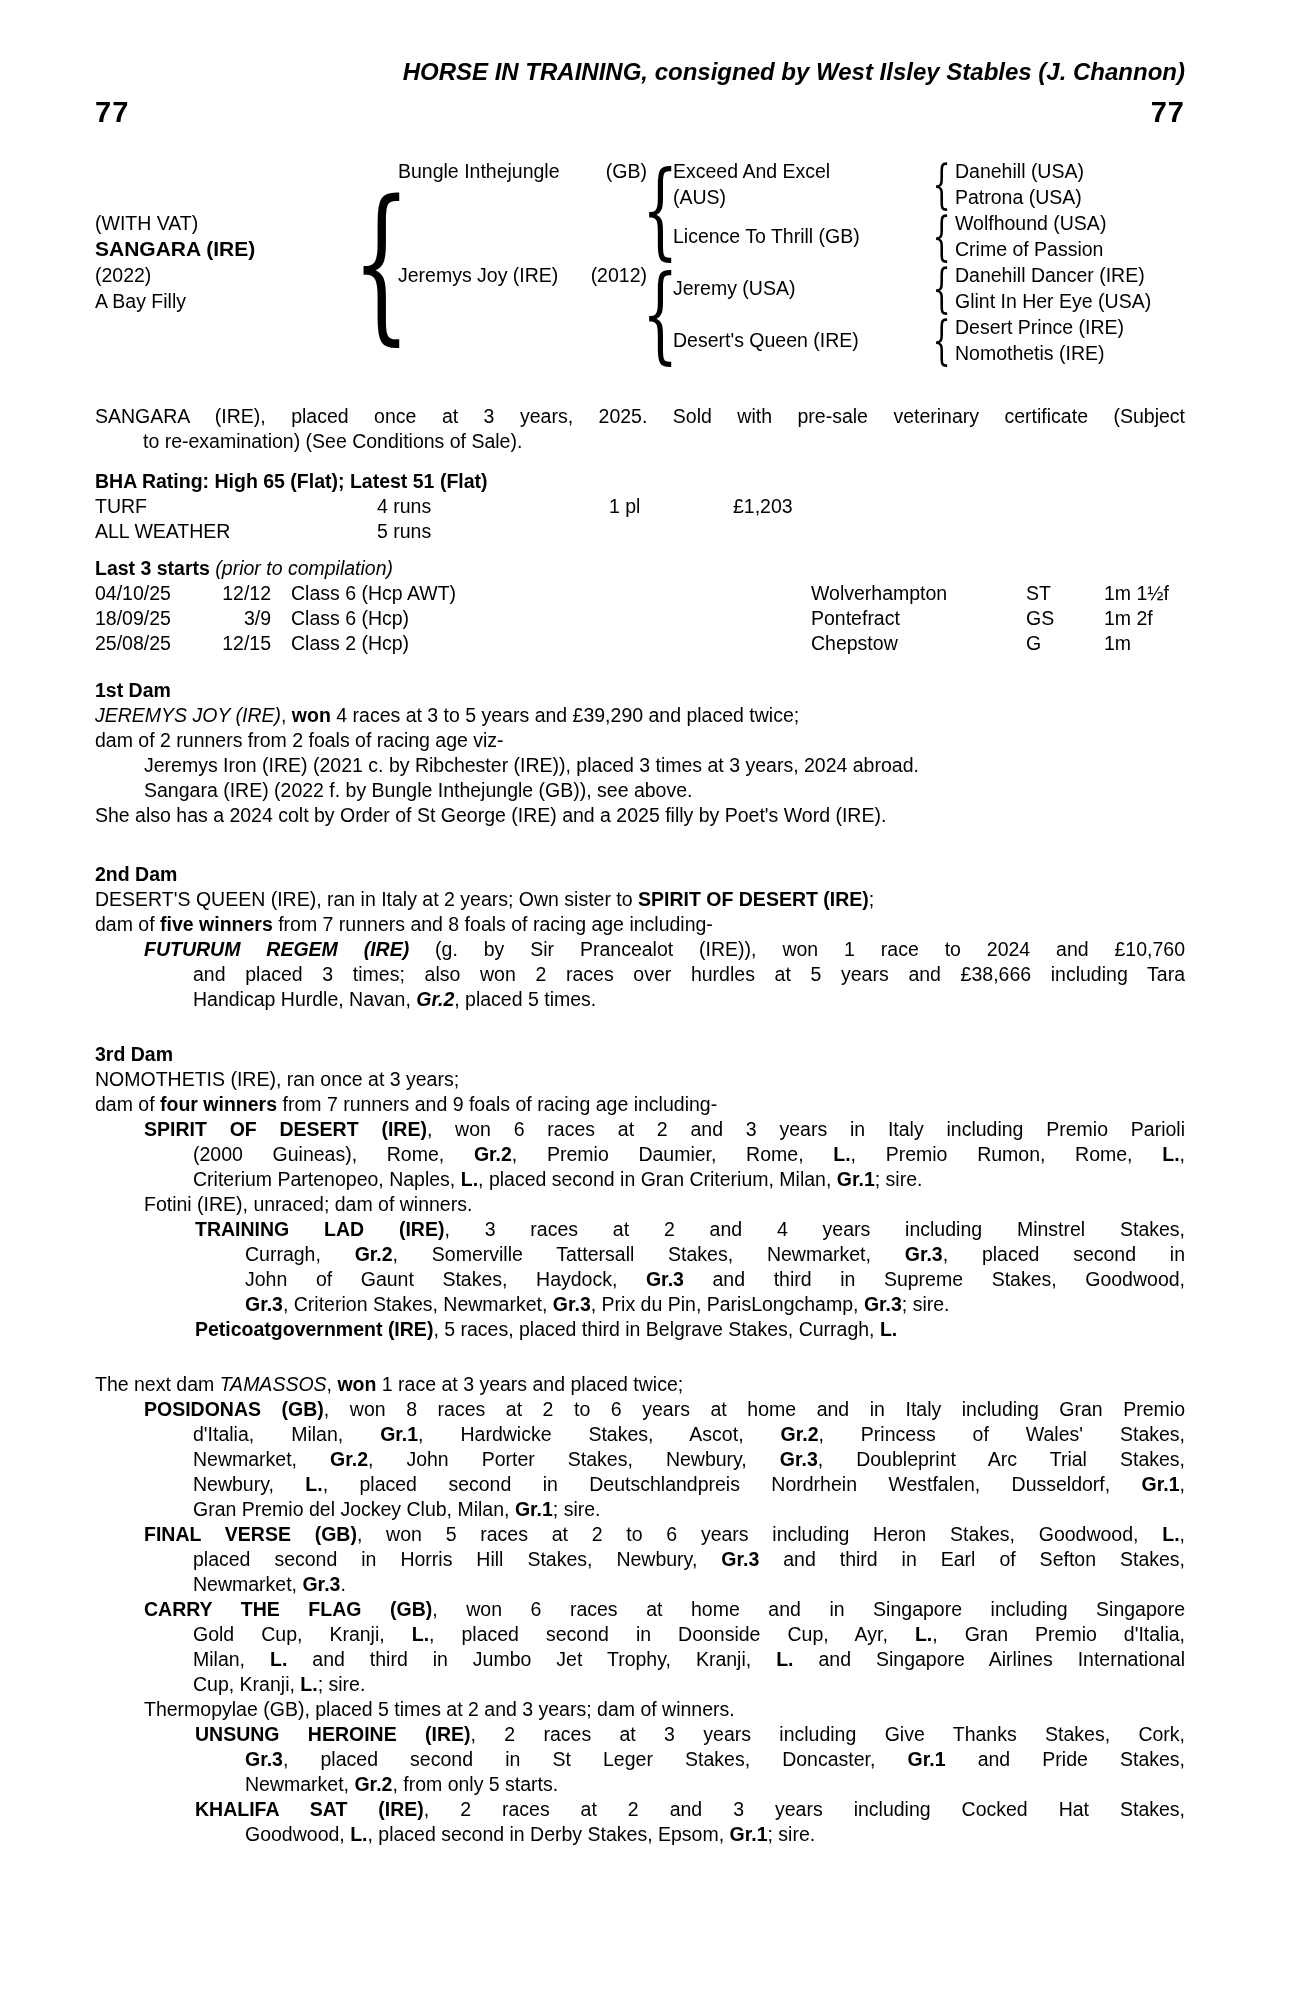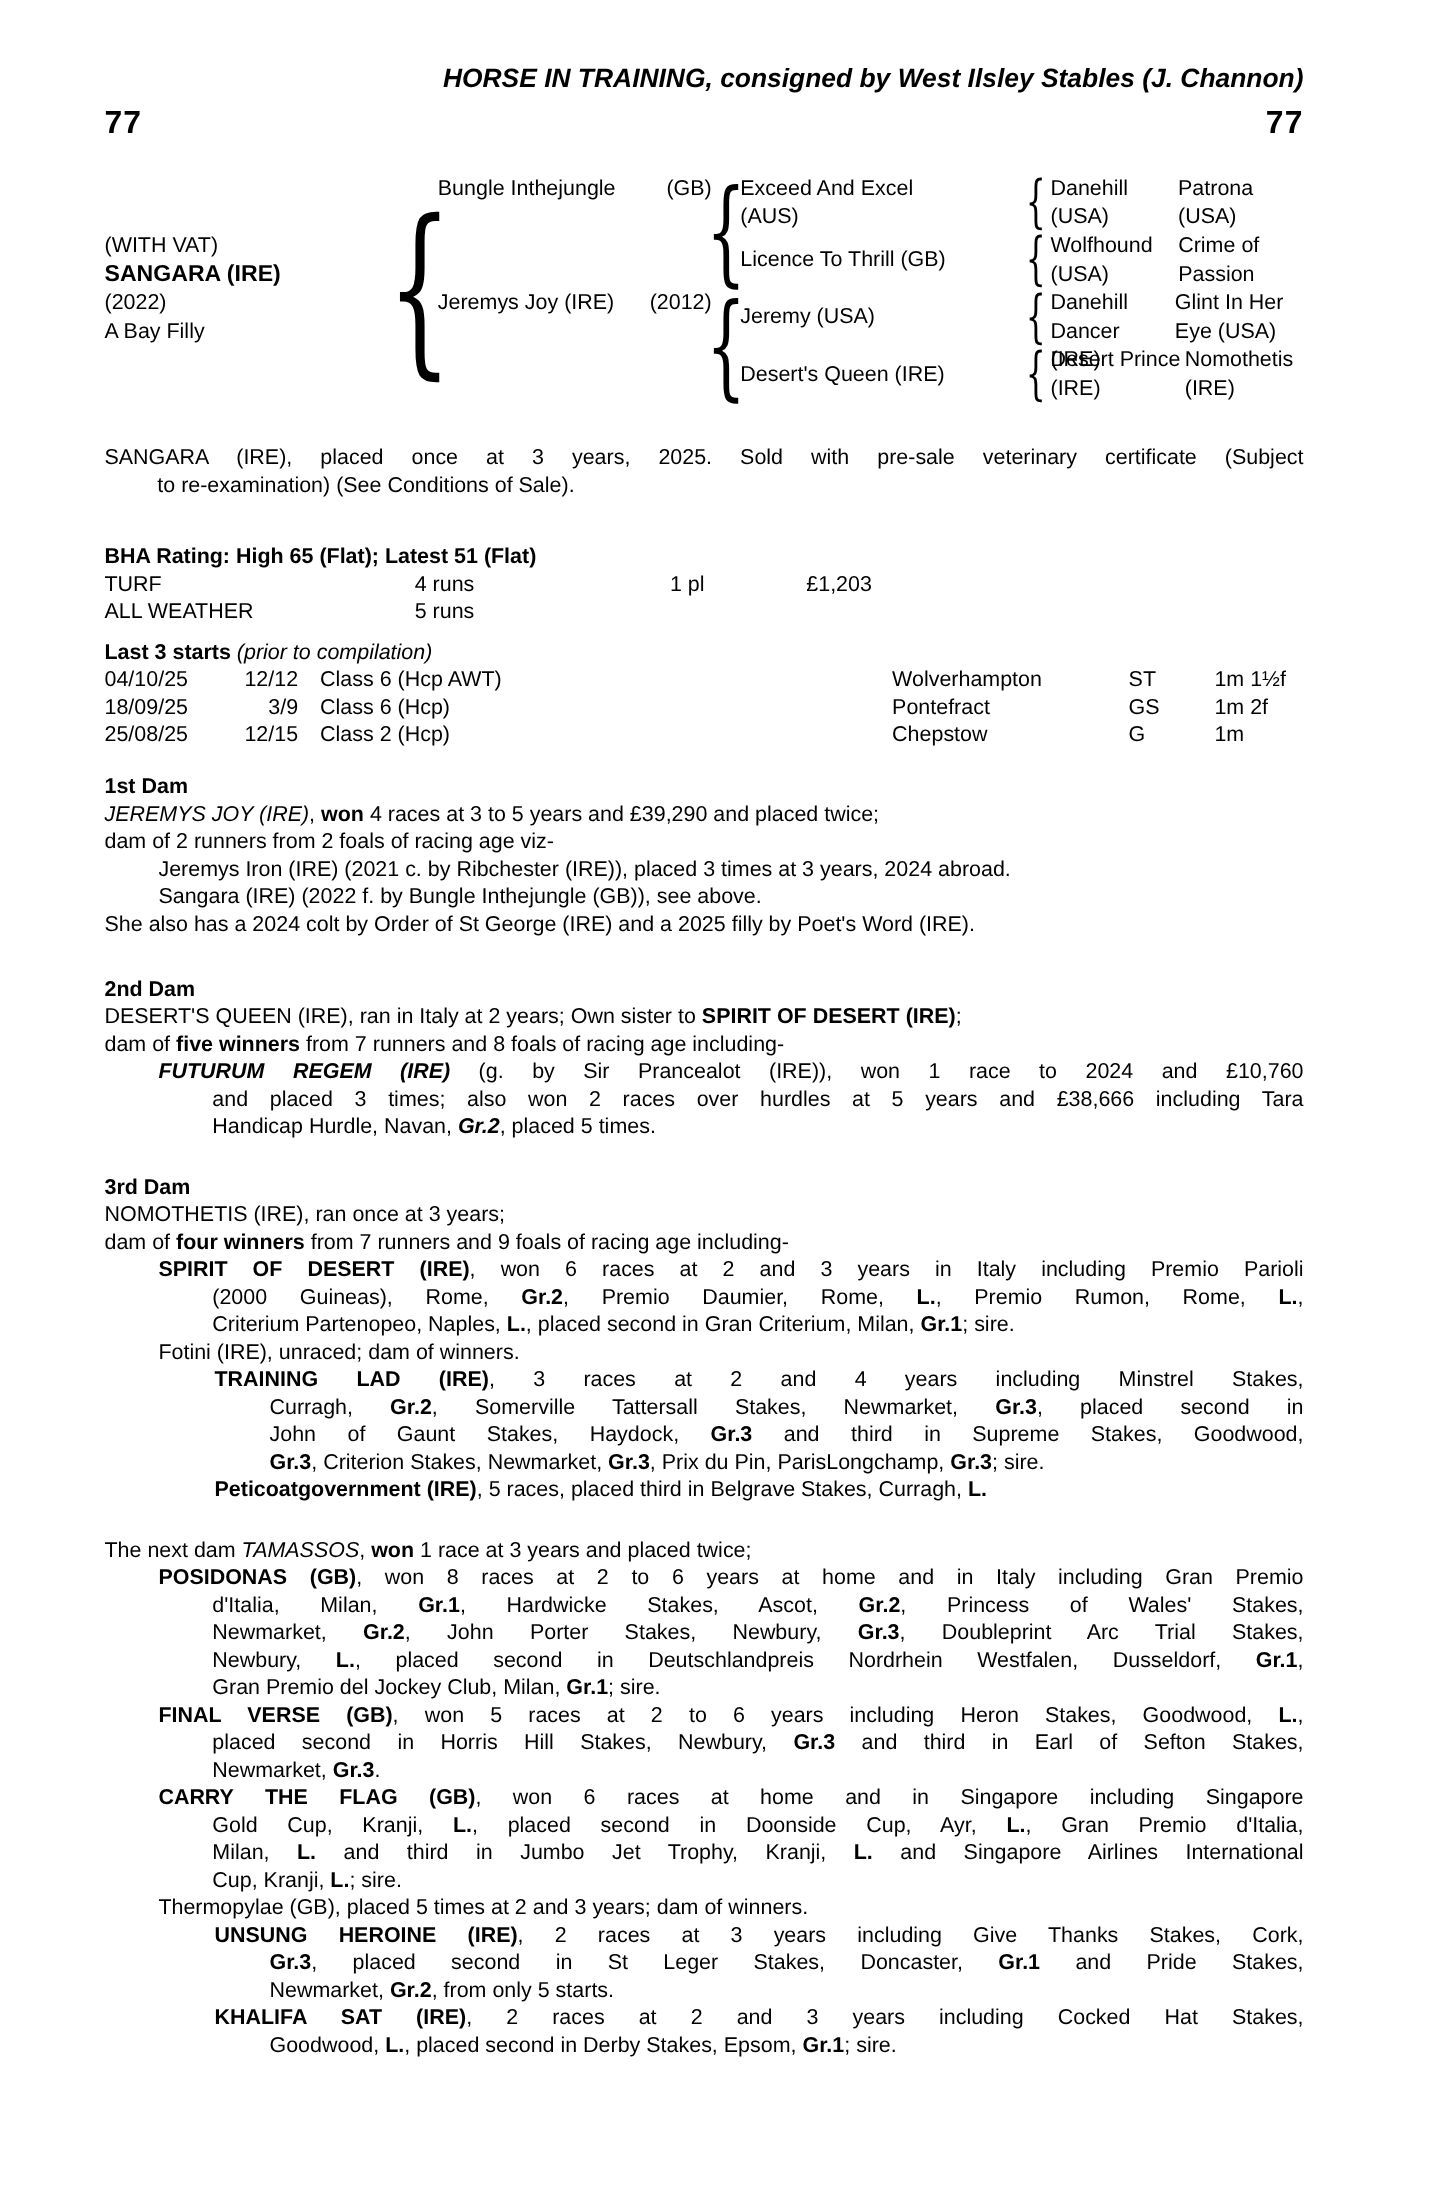--- a/index.html
+++ b/index.html
@@ -22,40 +22,40 @@
   .subject{width:270px;}
   .subject .tline{line-height:26px;}
   .subj-name{font-weight:bold;font-size:21px;}
   .gens{display:flex;flex-direction:column;}
   .half{display:flex;align-items:center;height:104px;}
   .pname{width:249px;display:flex;flex-direction:row;justify-content:space-between;height:104px;}
   .pname div,.gpname div,.anccol div{line-height:26px;}
   .gpcol{display:flex;flex-direction:column;}
   .gp-group{display:flex;align-items:center;height:52px;}
   .gpname{width:255px;display:flex;flex-direction:column;justify-content:center;height:52px;}
-  .anccol{width:230px;display:flex;flex-direction:row;justify-content:center;height:52px;}
+  .anccol{width:230px;display:flex;flex-direction:column;justify-content:center;height:52px;}
   .bwrap{display:flex;align-items:center;justify-content:center;overflow:visible;}
   .w-lg{width:33px;} .w-md{width:26px;} .w-sm{width:27px;}
   .brace{font-family:"DejaVu Serif",serif;font-weight:400;display:block;transform:scaleX(0.55);}
   .br-lg{font-size:168px;line-height:168px;}
   .br-md{font-size:104px;line-height:104px;}
   .br-sm{font-size:52px;line-height:52px;}
 
   
   .para{margin:0;}
   .pline{text-align:justify;text-align-last:justify;}
   .pline.last{text-align-last:left;}
   .para.note{padding-left:48px;}   .para.note   .pline.first{margin-left:-48px;}
   .para.entry1{padding-left:98px;} .para.entry1 .pline.first{margin-left:-49px;}
   .para.entry2{padding-left:150px;}.para.entry2 .pline.first{margin-left:-50px;}
 
   .note-block{margin-top:38px;}
 
   
-  .bha{margin-top:40px;}
+  .bha{margin-top:15px;}
   .h-bold{font-weight:bold;}
   .stats-row{display:flex;}
   .s-surface{width:282px;} .s-runs{width:232px;} .s-places{width:124px;} .s-earn{flex:1;}
 
   
   .starts{margin-top:12px;}
   .starts-heading .hnote{font-style:italic;}
   .race-row{display:flex;}
   .c-date{width:100px;} .c-pos{width:76px;text-align:right;} .c-cls{width:520px;padding-left:20px;box-sizing:content-box;}
   .c-course{width:215px;} .c-going{width:78px;} .c-dist{flex:1;}

